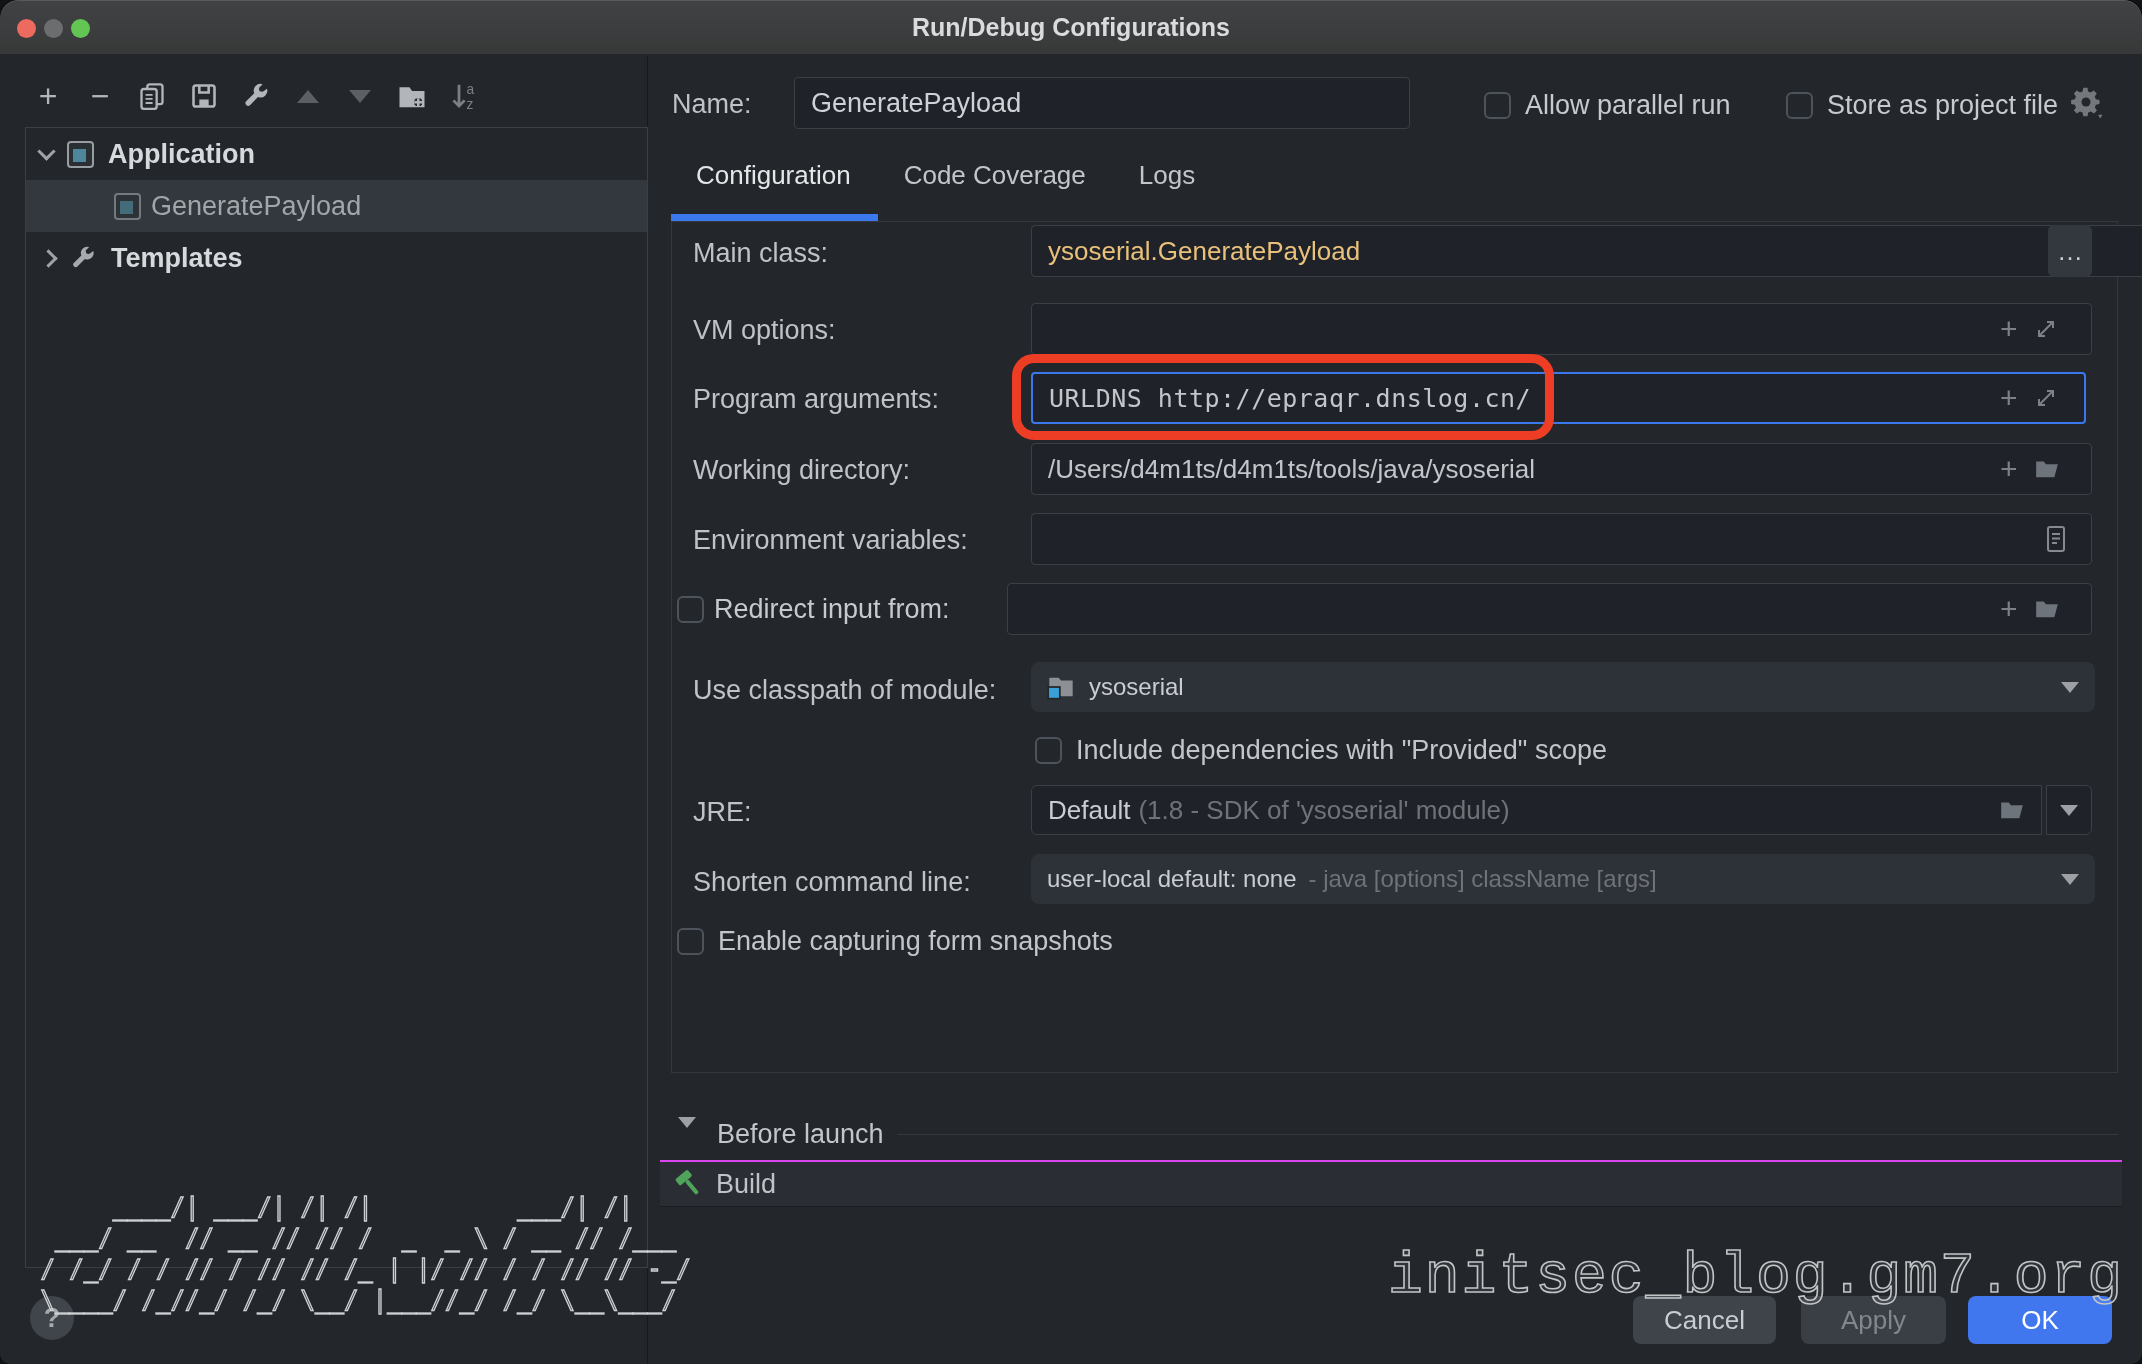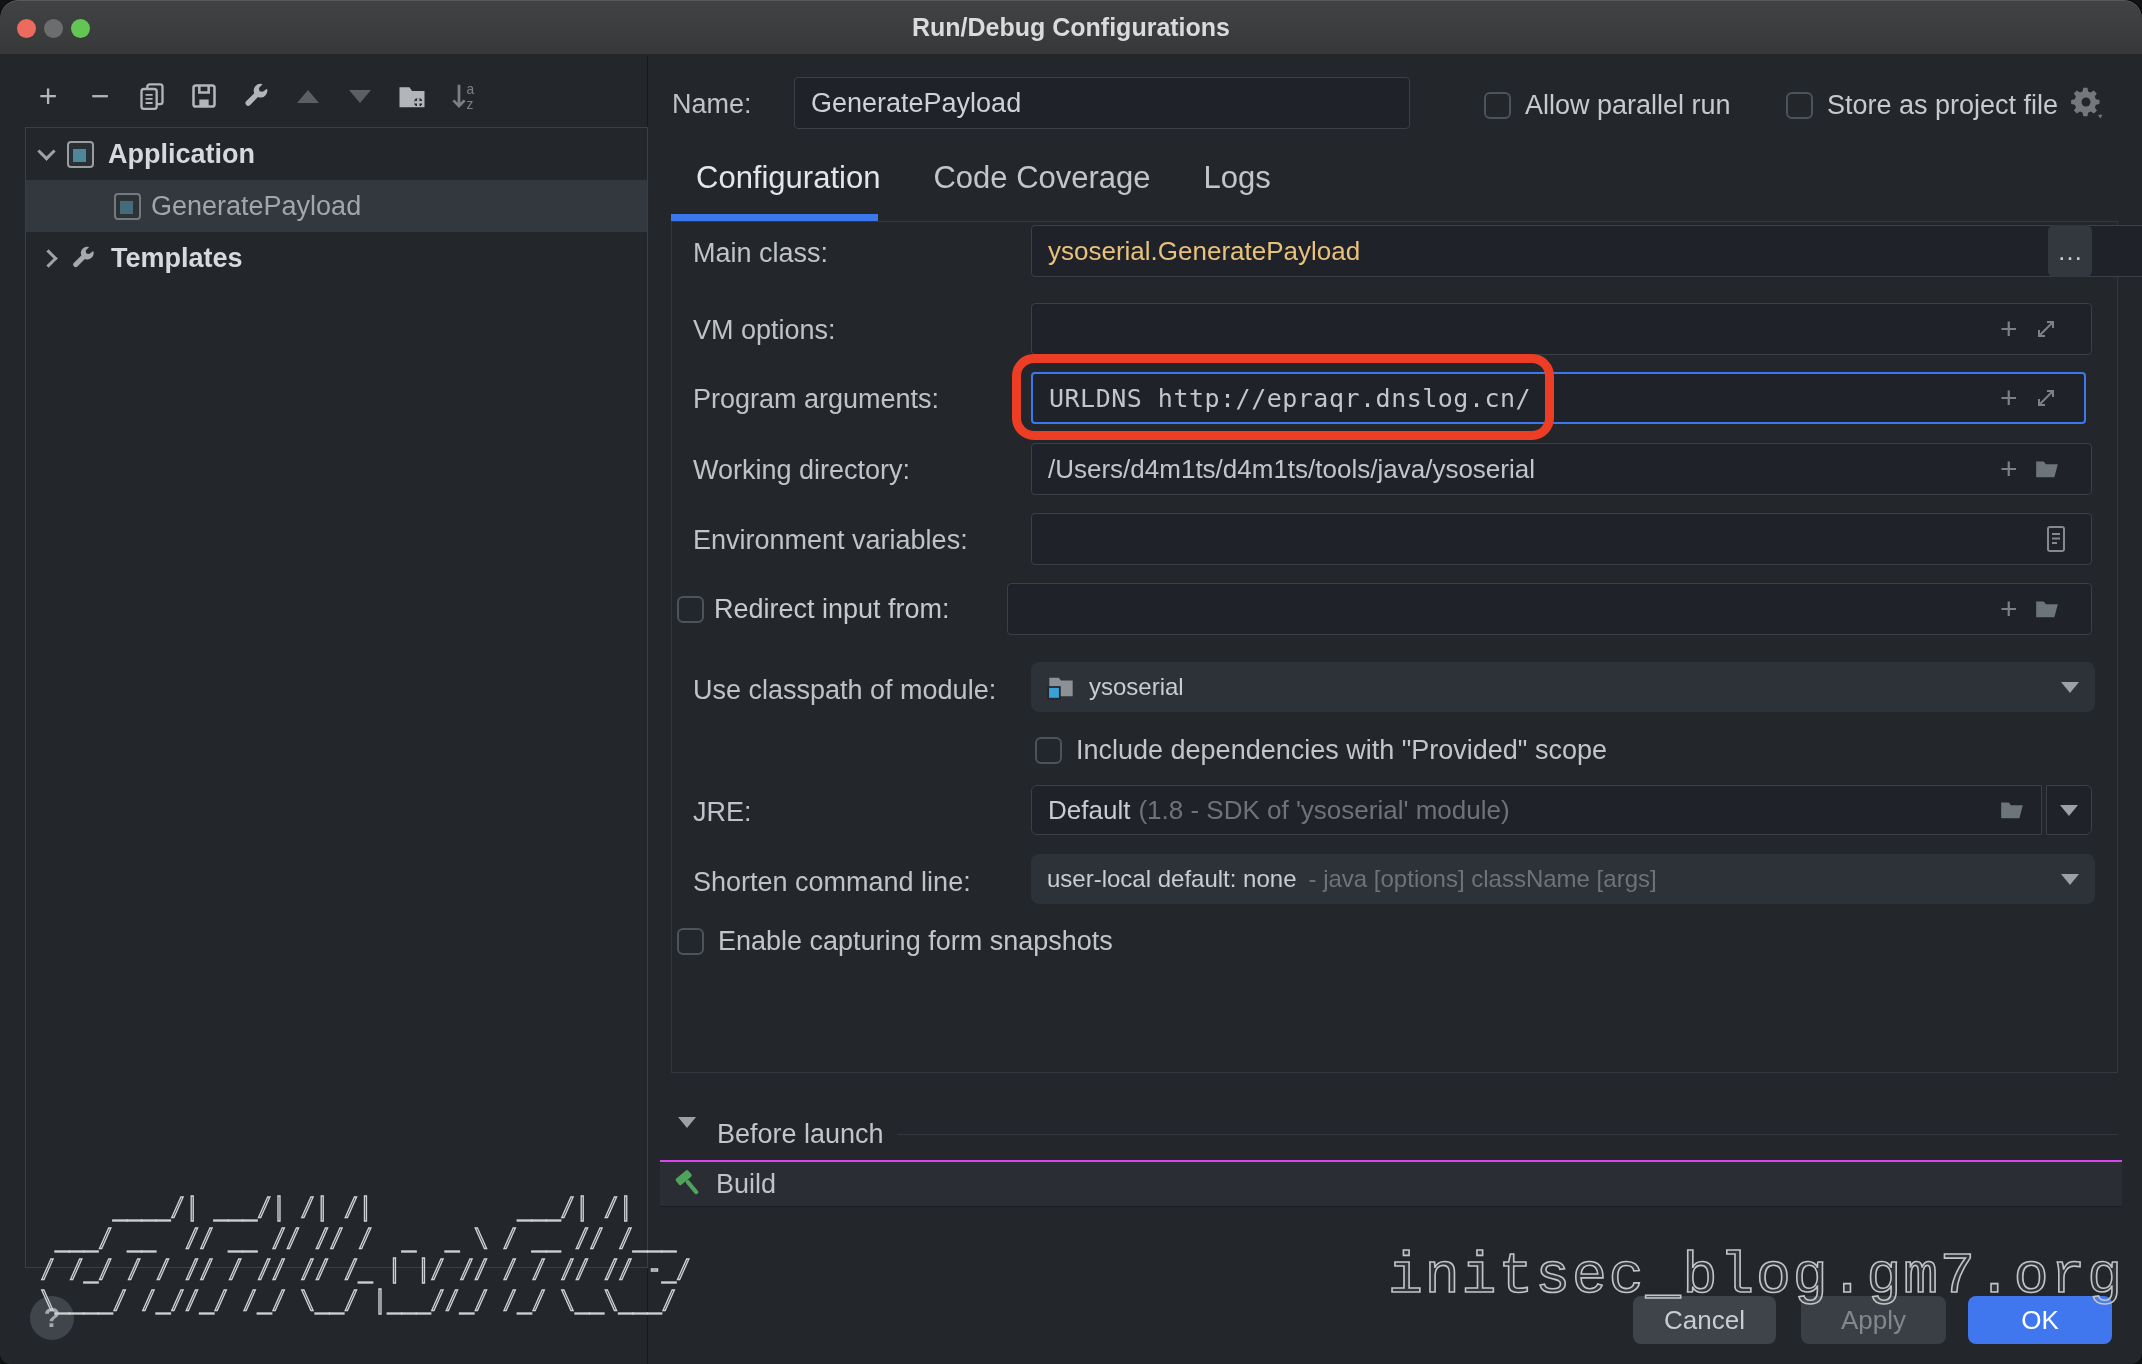--- a/index.html
+++ b/index.html
@@ -41,21 +41,21 @@
   input.field{outline:none;}
   .combo{position:absolute;background:#2d3138;border-radius:8px;font-size:24px;color:#c9ccd0;
     display:flex;align-items:center;padding:0 16px;}
   .fic{position:absolute;right:12px;top:0;bottom:0;display:flex;gap:16px;align-items:center;}
   .plus{font-size:30px;color:#7d8186;line-height:1;}
   .ddtri{width:0;height:0;border-left:9px solid transparent;border-right:9px solid transparent;border-top:11px solid #9da1a5;}
   .checkbox{width:27px;height:27px;border:2px solid #4d535b;border-radius:6px;background:transparent;}
   .cklabel{font-size:27px;color:#c6cacd;}
   .ckrow{position:absolute;display:flex;align-items:center;gap:14px;}
   
-  .tabs{position:absolute;left:696px;top:160px;display:flex;gap:53px;font-size:31px;}
+  .tabs{position:absolute;left:696px;top:160px;display:flex;gap:53px;font-size:26px;}
   .tab{color:#c3c6c9;}
   .tab.active{color:#e4e6e8;}
   .tab-underline{position:absolute;left:671px;top:214px;width:207px;height:7px;background:#3b78ee;}
   .form-panel{position:absolute;left:671px;top:221px;width:1447px;height:852px;border:1px solid #34383e;}
   .red-annotation{position:absolute;left:1012px;top:354px;width:542px;height:86px;border:9px solid #ee3d25;border-radius:22px;pointer-events:none;z-index:6;}
   .hint{color:#6f7377;}
   .browse-btn{position:absolute;left:2048px;top:225px;width:44px;height:52px;background:#33383f;border-radius:6px;
     color:#c9ccd0;font-size:26px;display:flex;align-items:center;justify-content:center;}
   
   .bl-line{position:absolute;left:897px;top:1134px;width:1221px;height:1px;background:#34383e;}

